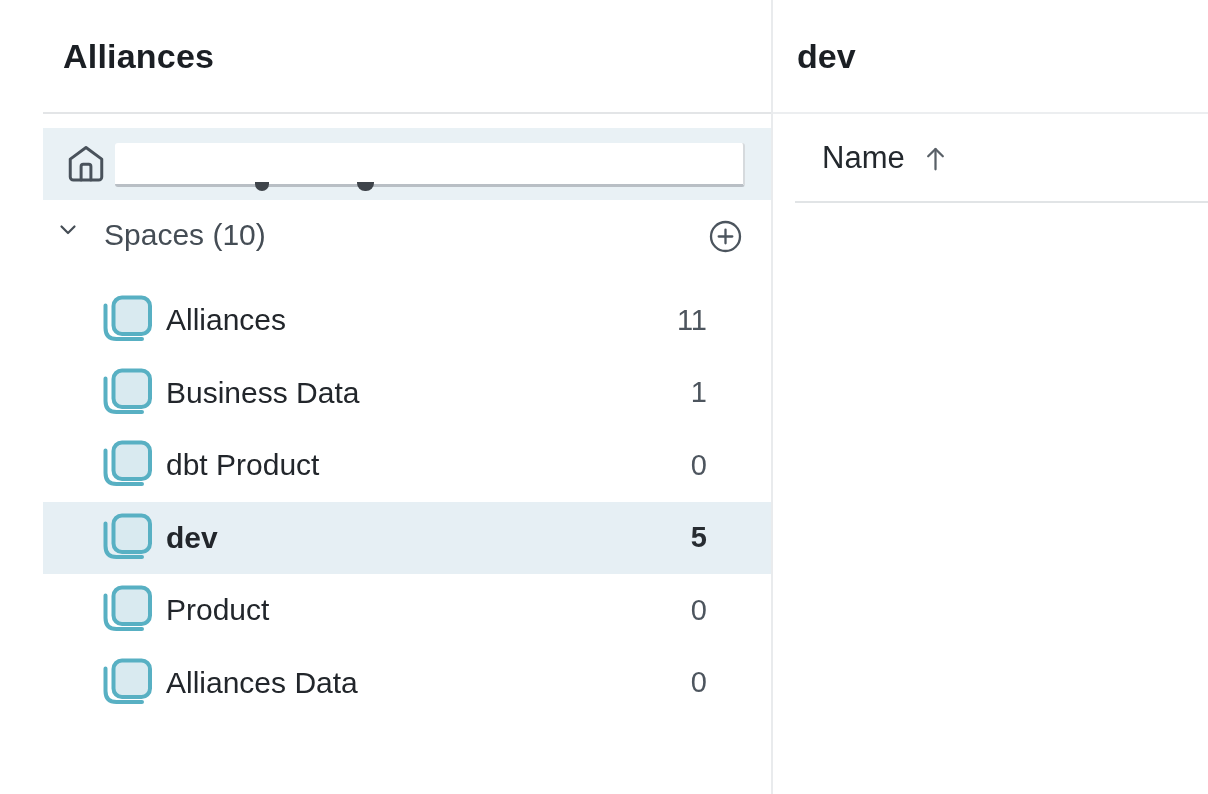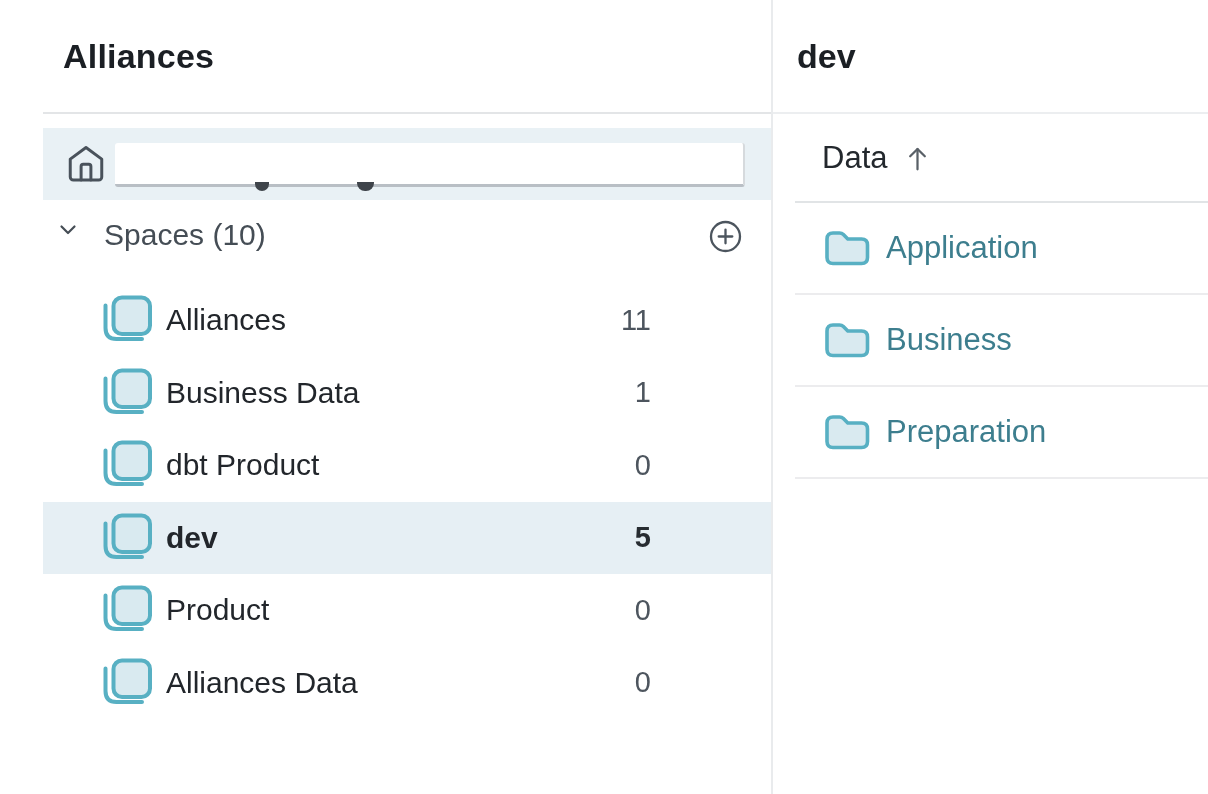--- a/index.html
+++ b/index.html
@@ -33,21 +33,21 @@
   .desc-mark.d2{left:314px;width:17px}
   .spaces-row{position:absolute;left:43px;top:218px;width:728px;height:46px;display:flex;align-items:flex-start}
   .spaces-row .chev{margin-left:13px;cursor:pointer;display:flex}
   .spaces-label{margin-left:24px;font-size:30px;color:#454d55}
   .add-btn{margin-left:auto;margin-right:27px;background:none;border:none;cursor:pointer;display:flex;padding:0}
   
   .tree{position:absolute;left:43px;top:284px;width:728px}
   .tree-item{height:72.5px;display:flex;align-items:center;padding-left:58px;cursor:pointer}
   .tree-item .sp-svg{flex:0 0 auto}
   .ti-label{margin-left:13px;font-size:30px;color:var(--text-dark);white-space:nowrap}
-  .ti-count{margin-left:auto;margin-right:120px;font-size:29px;color:var(--text-grey)}
+  .ti-count{margin-left:auto;margin-right:64px;font-size:29px;color:var(--text-grey)}
   .tree-item.selected{background:var(--row-highlight)}
   .tree-item.selected .ti-label{font-weight:700}
   .tree-item.selected .ti-count{font-weight:700;color:#272c31}
   
   .v-divider{position:absolute;left:771px;top:0;width:2px;height:794px;background:#e9ebed}
   
   .main{position:absolute;left:773px;top:0;width:435px;height:794px;background:#fff}
   .main-title{position:absolute;left:24px;top:39px;font-size:34px;font-weight:700;color:#1b1f24;line-height:1}
   .main-divider{position:absolute;left:0;top:112px;width:435px;height:2px;background:#eceef0}
   .table{position:absolute;left:22px;top:114px;width:413px}
@@ -146,44 +146,24 @@
   </aside>
 
   <div class="v-divider"></div>
 
   <main class="main">
     <h2 class="main-title">dev</h2>
     <div class="main-divider"></div>
 
     <div class="table">
       <div class="thead">
-        <span class="th-label">Data</span>
+        <span class="th-label">Name</span>
         <span class="sort-svg">
           <svg width="27" height="30" viewBox="0 0 24 26" fill="none" stroke="#596067" stroke-width="2" stroke-linecap="round" stroke-linejoin="round">
             <line x1="12" y1="23" x2="12" y2="5"></line>
             <polyline points="5.5 11.5 12 5 18.5 11.5"></polyline>
           </svg>
         </span>
       </div>
-      <div class="tbody">
-          <div class="folder-row">
-    <svg class="folder-svg" width="48" height="40" viewBox="0 0 48 40" fill="none">      
-              <path d="M4 11 C4 7.2 6.2 5 10 5 H 16.5 C 18.2 5 19.3 5.5 20.4 6.6 L 24.8 11 H 38.5 C 42.3 11 44.5 13.2 44.5 17 V 29.5 C 44.5 33.3 42.3 35.5 38.5 35.5 H 10 C 6.2 35.5 4 33.3 4 29.5 Z" fill="#d9eaf0" stroke="#58b0c3" stroke-width="3.6" stroke-linejoin="round"></path>
-    </svg>
-    <a class="folder-link">Application</a>
-  </div>
-          <div class="folder-row">
-    <svg class="folder-svg" width="48" height="40" viewBox="0 0 48 40" fill="none">      
-              <path d="M4 11 C4 7.2 6.2 5 10 5 H 16.5 C 18.2 5 19.3 5.5 20.4 6.6 L 24.8 11 H 38.5 C 42.3 11 44.5 13.2 44.5 17 V 29.5 C 44.5 33.3 42.3 35.5 38.5 35.5 H 10 C 6.2 35.5 4 33.3 4 29.5 Z" fill="#d9eaf0" stroke="#58b0c3" stroke-width="3.6" stroke-linejoin="round"></path>
-    </svg>
-    <a class="folder-link">Business</a>
-  </div>
-          <div class="folder-row">
-    <svg class="folder-svg" width="48" height="40" viewBox="0 0 48 40" fill="none">      
-              <path d="M4 11 C4 7.2 6.2 5 10 5 H 16.5 C 18.2 5 19.3 5.5 20.4 6.6 L 24.8 11 H 38.5 C 42.3 11 44.5 13.2 44.5 17 V 29.5 C 44.5 33.3 42.3 35.5 38.5 35.5 H 10 C 6.2 35.5 4 33.3 4 29.5 Z" fill="#d9eaf0" stroke="#58b0c3" stroke-width="3.6" stroke-linejoin="round"></path>
-    </svg>
-    <a class="folder-link">Preparation</a>
-  </div>
-        </div>
     </div>
   </main>
 
 </div>
 
 </body></html>

